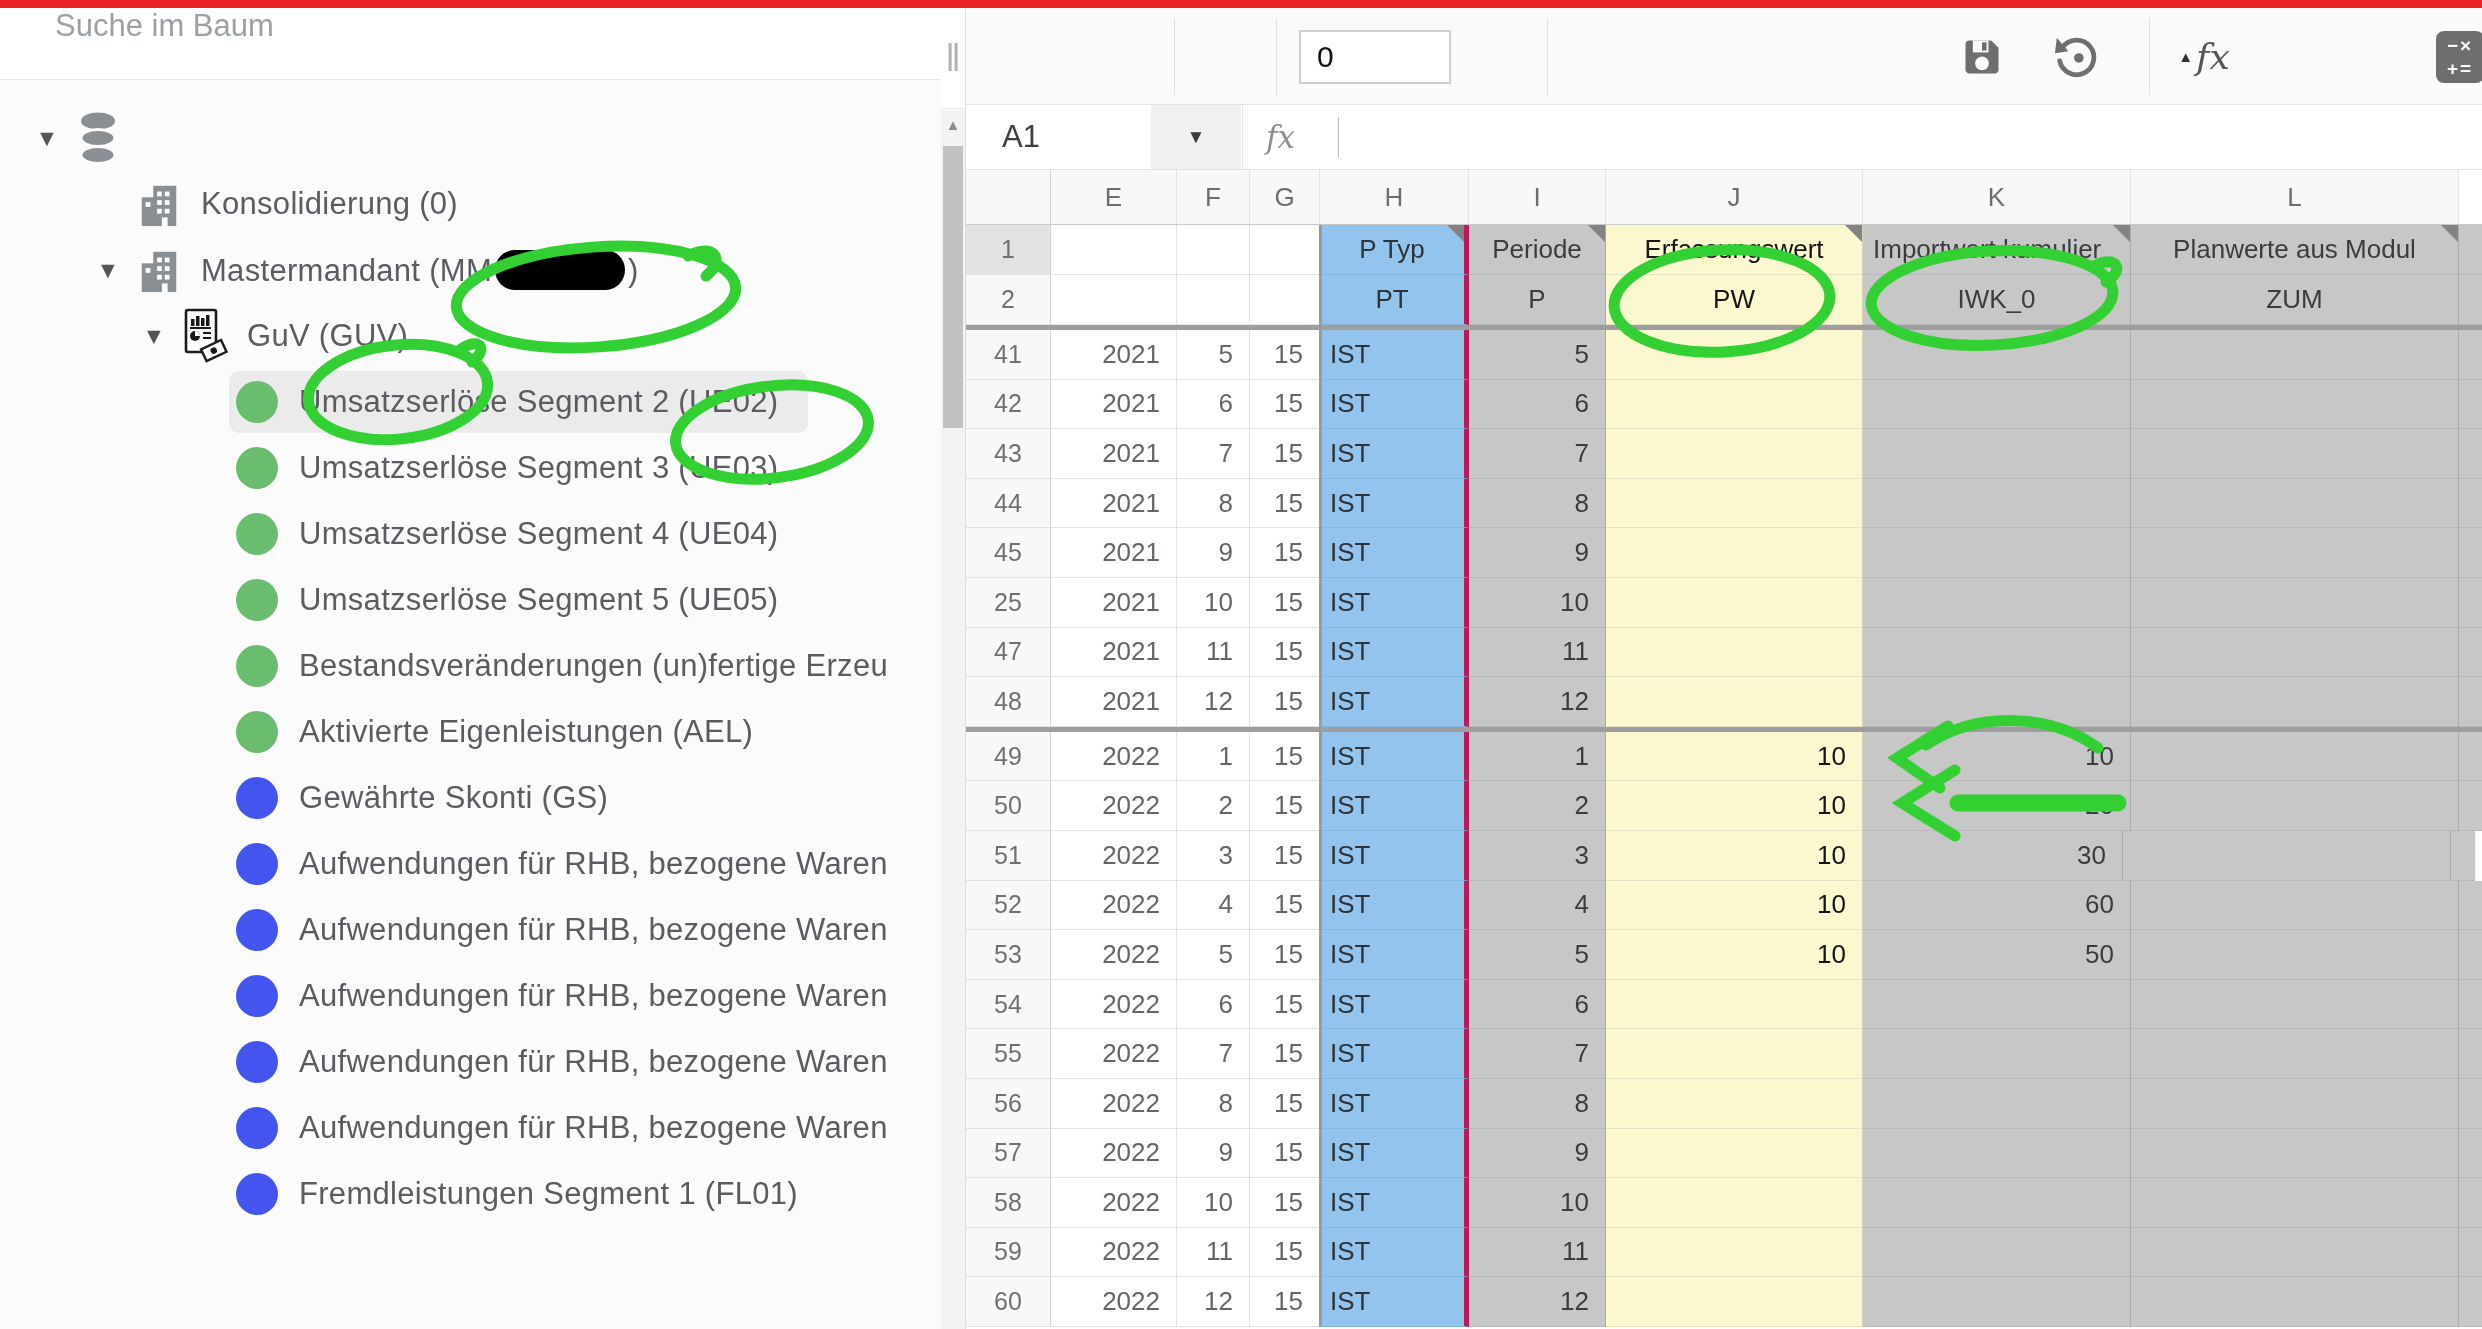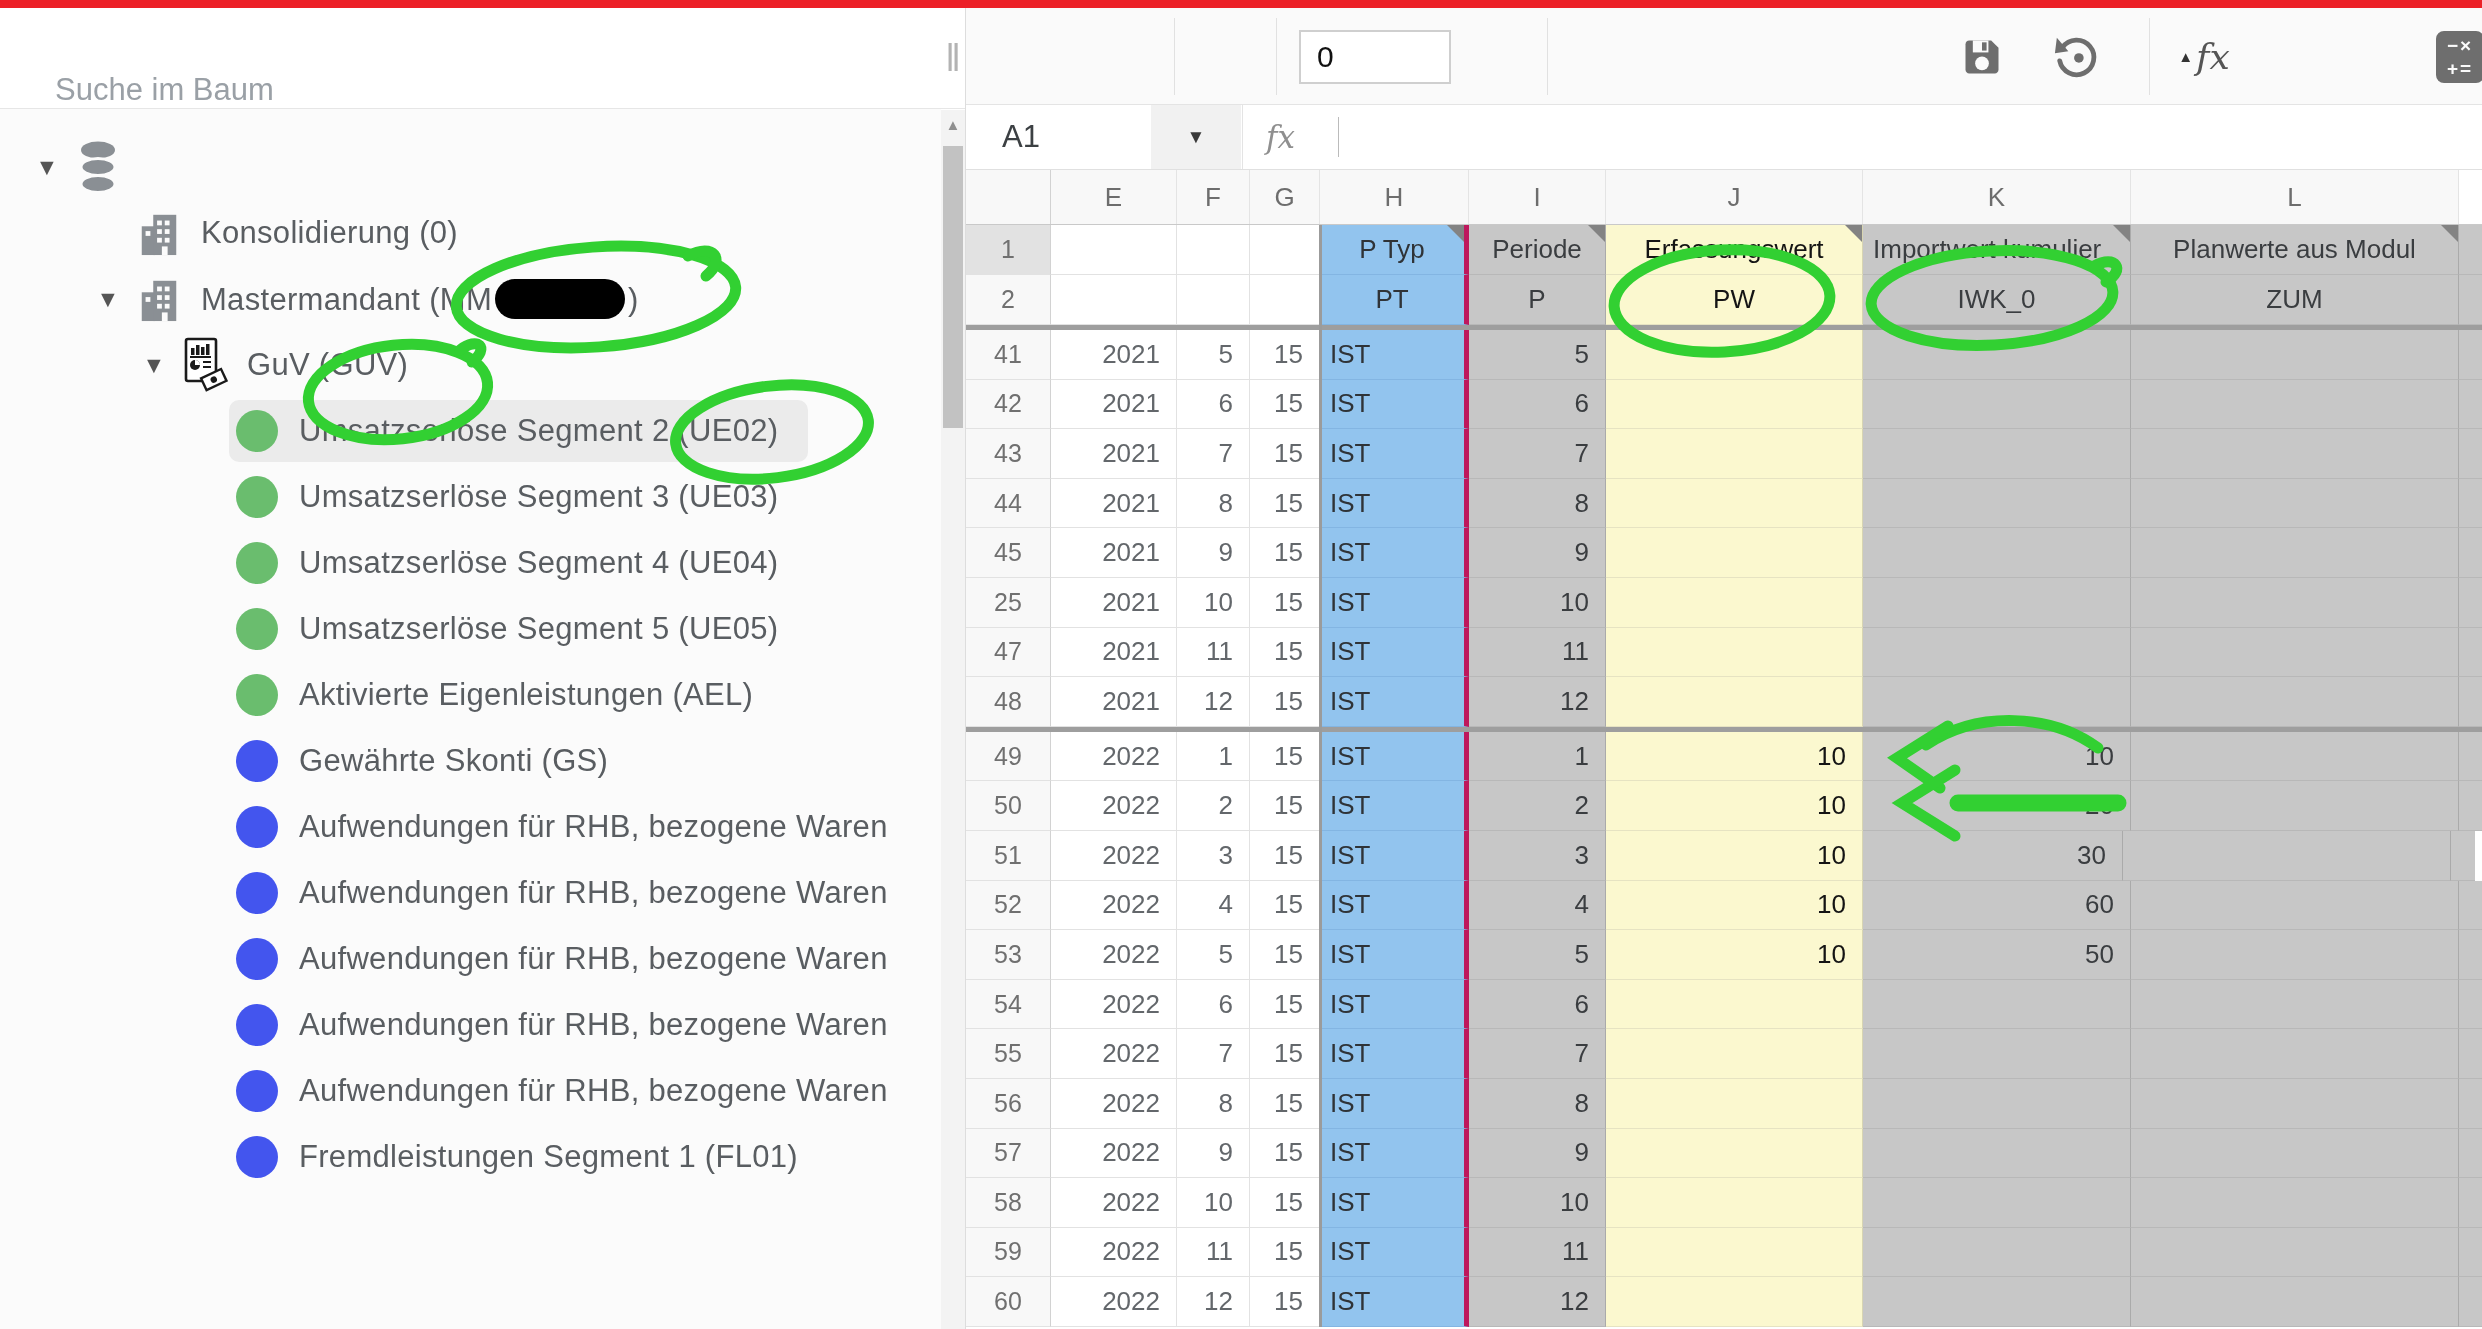--- a/index.html
+++ b/index.html
@@ -7,21 +7,21 @@
     --dotg:#6abd6e; --dotb:#4355ee;
   }
   *{box-sizing:border-box;margin:0;padding:0}
   html,body{width:2482px;height:1329px;overflow:hidden}
   body{font-family:"Liberation Sans",sans-serif;background:#fff;position:relative}
 
   .top-red{position:absolute;top:0;left:0;width:2482px;height:8px;background:var(--red);z-index:60}
 
   
   .left-panel{position:absolute;top:8px;left:0;width:941px;height:1321px;background:#fbfbfb;overflow:hidden}
-  .search-row{height:101px;background:#fff;border-bottom:1px solid #e6e6e6;display:flex;align-items:flex-end}
+  .search-row{height:72px;background:#fff;border-bottom:1px solid #e6e6e6;display:flex;align-items:flex-start}
   .search-row input{border:none;outline:none;background:transparent;font-size:31px;padding-left:55px;width:840px;color:#444;font-family:"Liberation Sans",sans-serif}
   .search-row input::placeholder{color:#9aa0a6}
   .tree{padding-top:25px}
   .trow{height:66px;display:flex;align-items:center;white-space:nowrap}
   .lvl0{padding-left:24px}.lvl1{padding-left:85px}.lvl2{padding-left:131px}.lvl3{padding-left:183px}
   .tri{width:46px;flex:none;font-size:23px;color:#555;text-align:center}
   .tmain{display:flex;align-items:center;height:62px;padding-right:6px}
   .tmain.sel{background:#ebebeb;border-radius:10px;padding-right:30px}
   .ticon{width:56px;flex:none;display:flex;justify-content:center;align-items:center}
   .tlabel{font-size:31px;color:#595d61;margin-left:14px;letter-spacing:.3px}
@@ -197,20 +197,29 @@
           </span>
           <span class="tlabel">Umsatzserlöse Segment 5 (UE05)</span>
         </span>
       </div>
       <div class="trow lvl3">
         <span class="tri"></span>
         <span class="tmain">
           <span class="ticon">
             <span class="dot" style="background:var(--dotg)"></span>
           </span>
+          <span class="tlabel">Bestandsveränderungen (un)fertige Erzeu</span>
+        </span>
+      </div>
+      <div class="trow lvl3">
+        <span class="tri"></span>
+        <span class="tmain">
+          <span class="ticon">
+            <span class="dot" style="background:var(--dotg)"></span>
+          </span>
           <span class="tlabel">Aktivierte Eigenleistungen (AEL)</span>
         </span>
       </div>
       <div class="trow lvl3">
         <span class="tri"></span>
         <span class="tmain">
           <span class="ticon">
             <span class="dot" style="background:var(--dotb)"></span>
           </span>
           <span class="tlabel">Gewährte Skonti (GS)</span>

